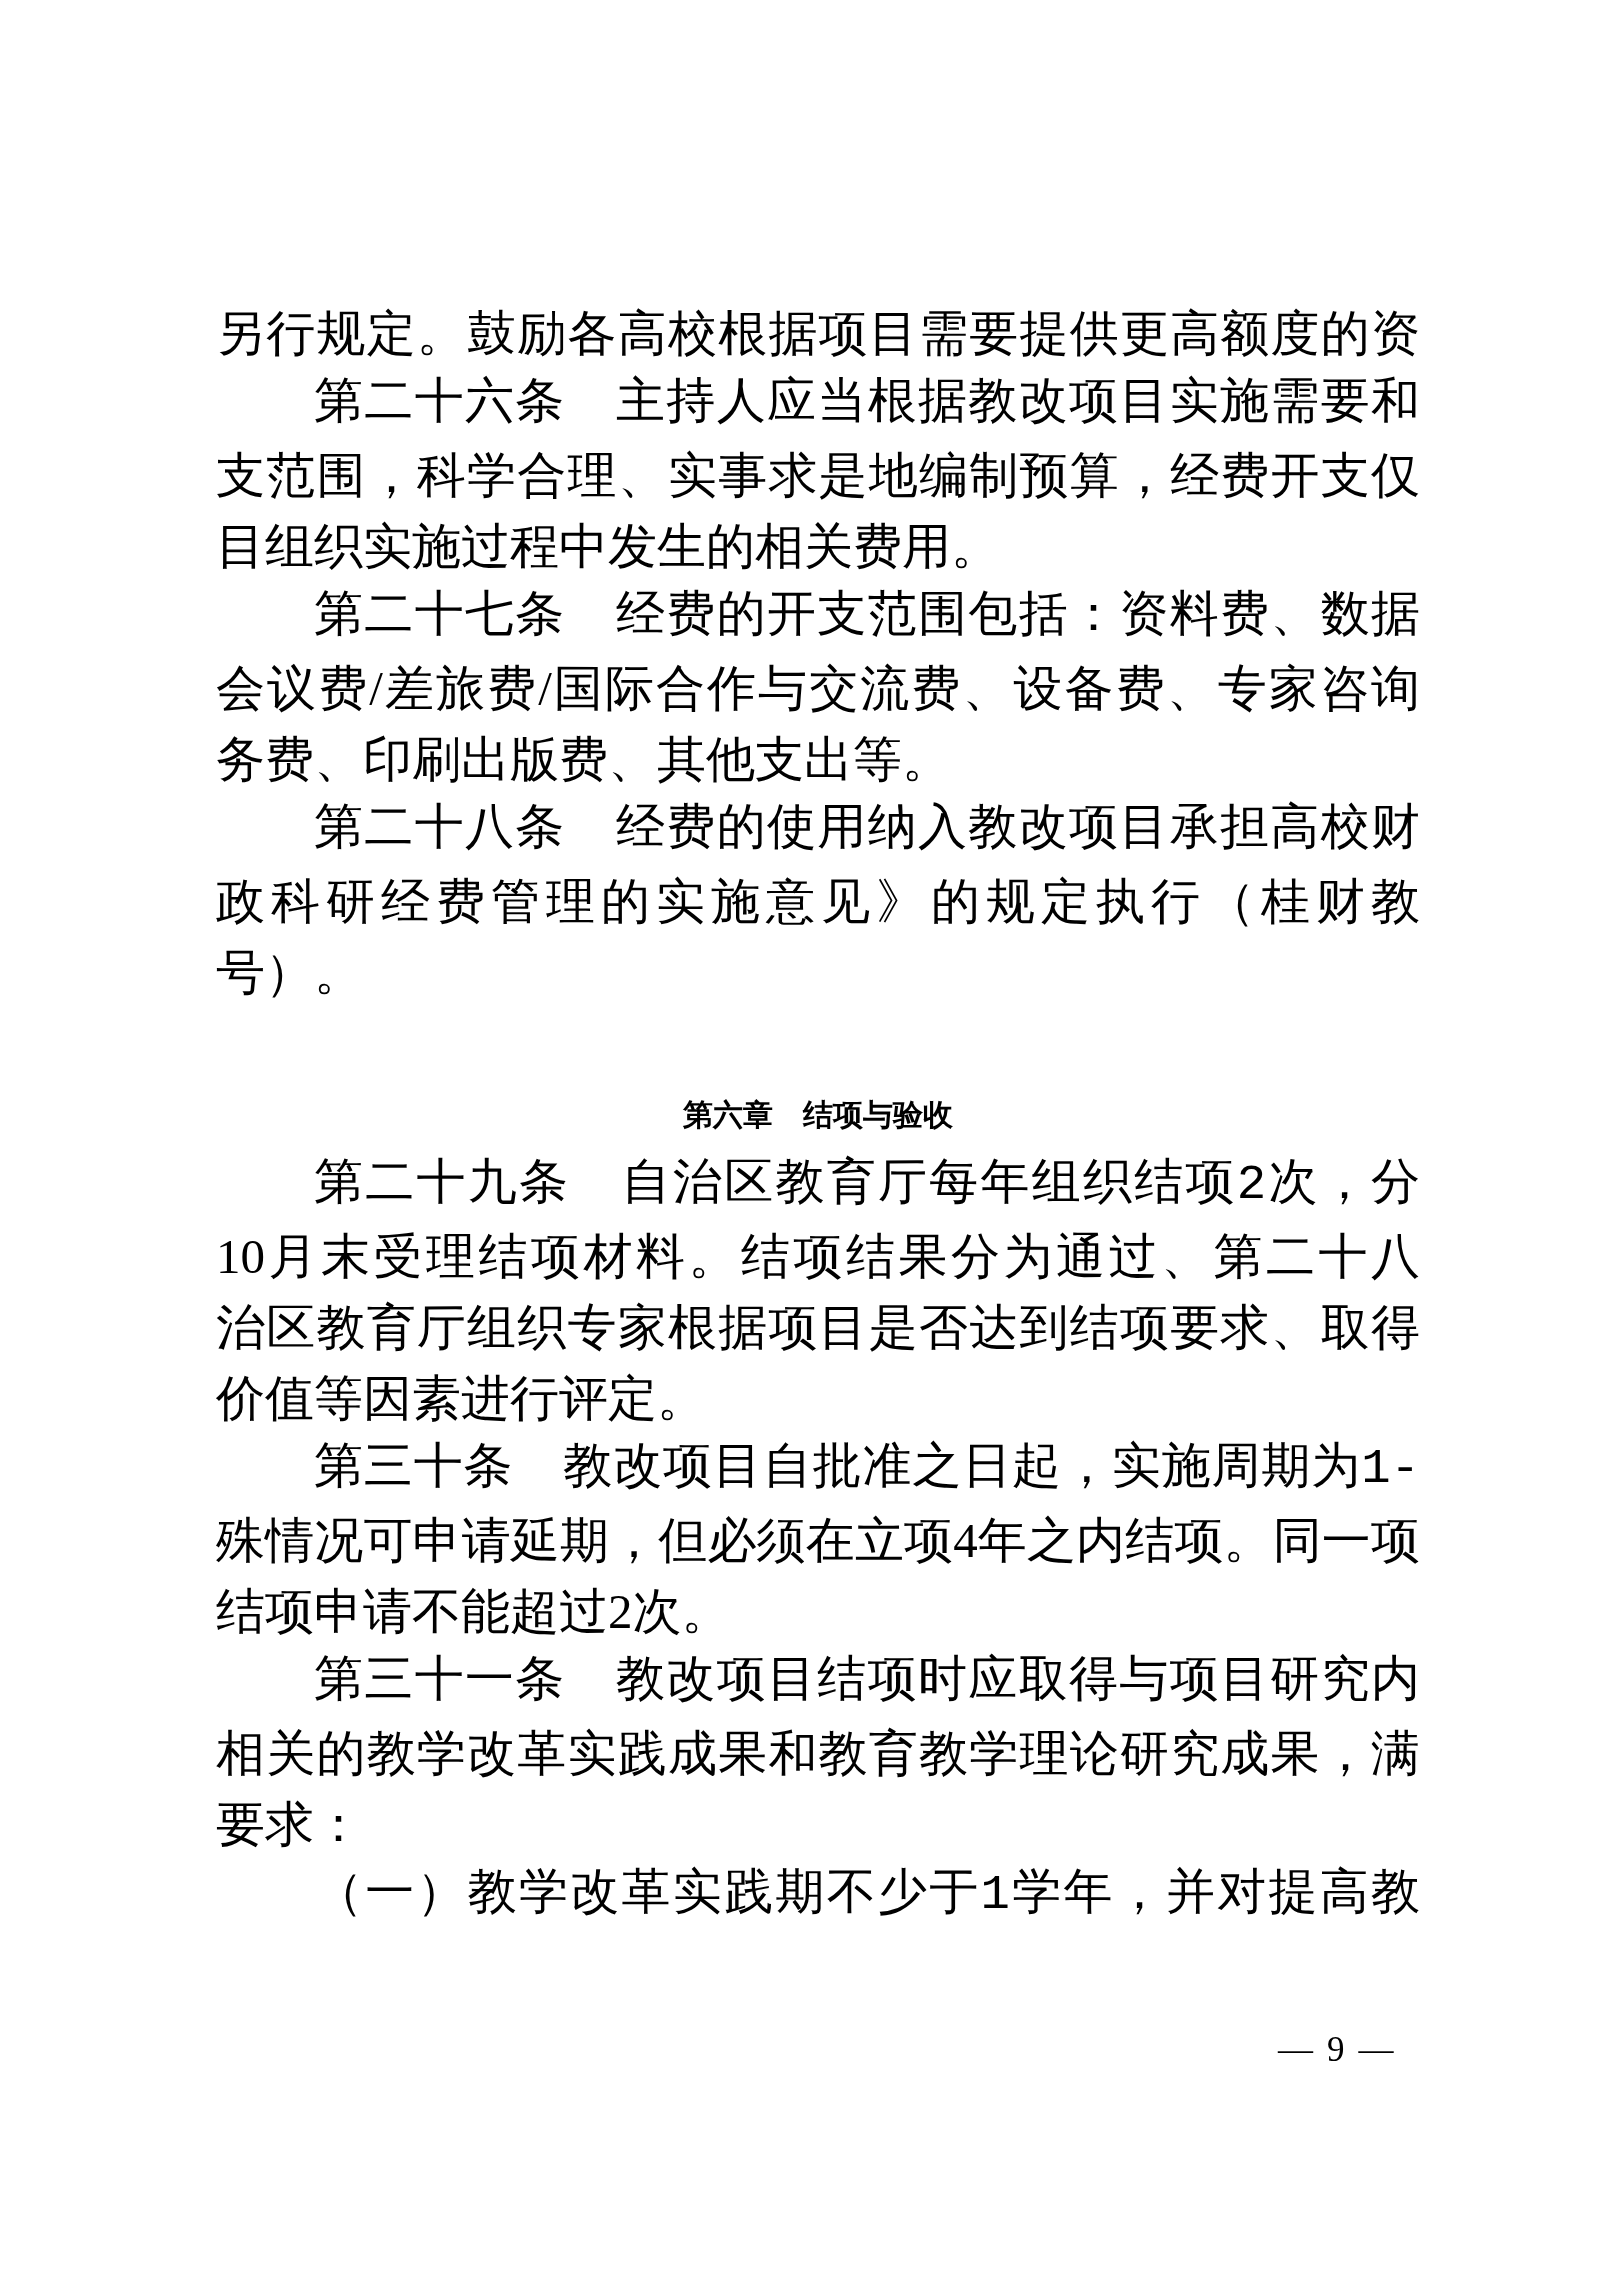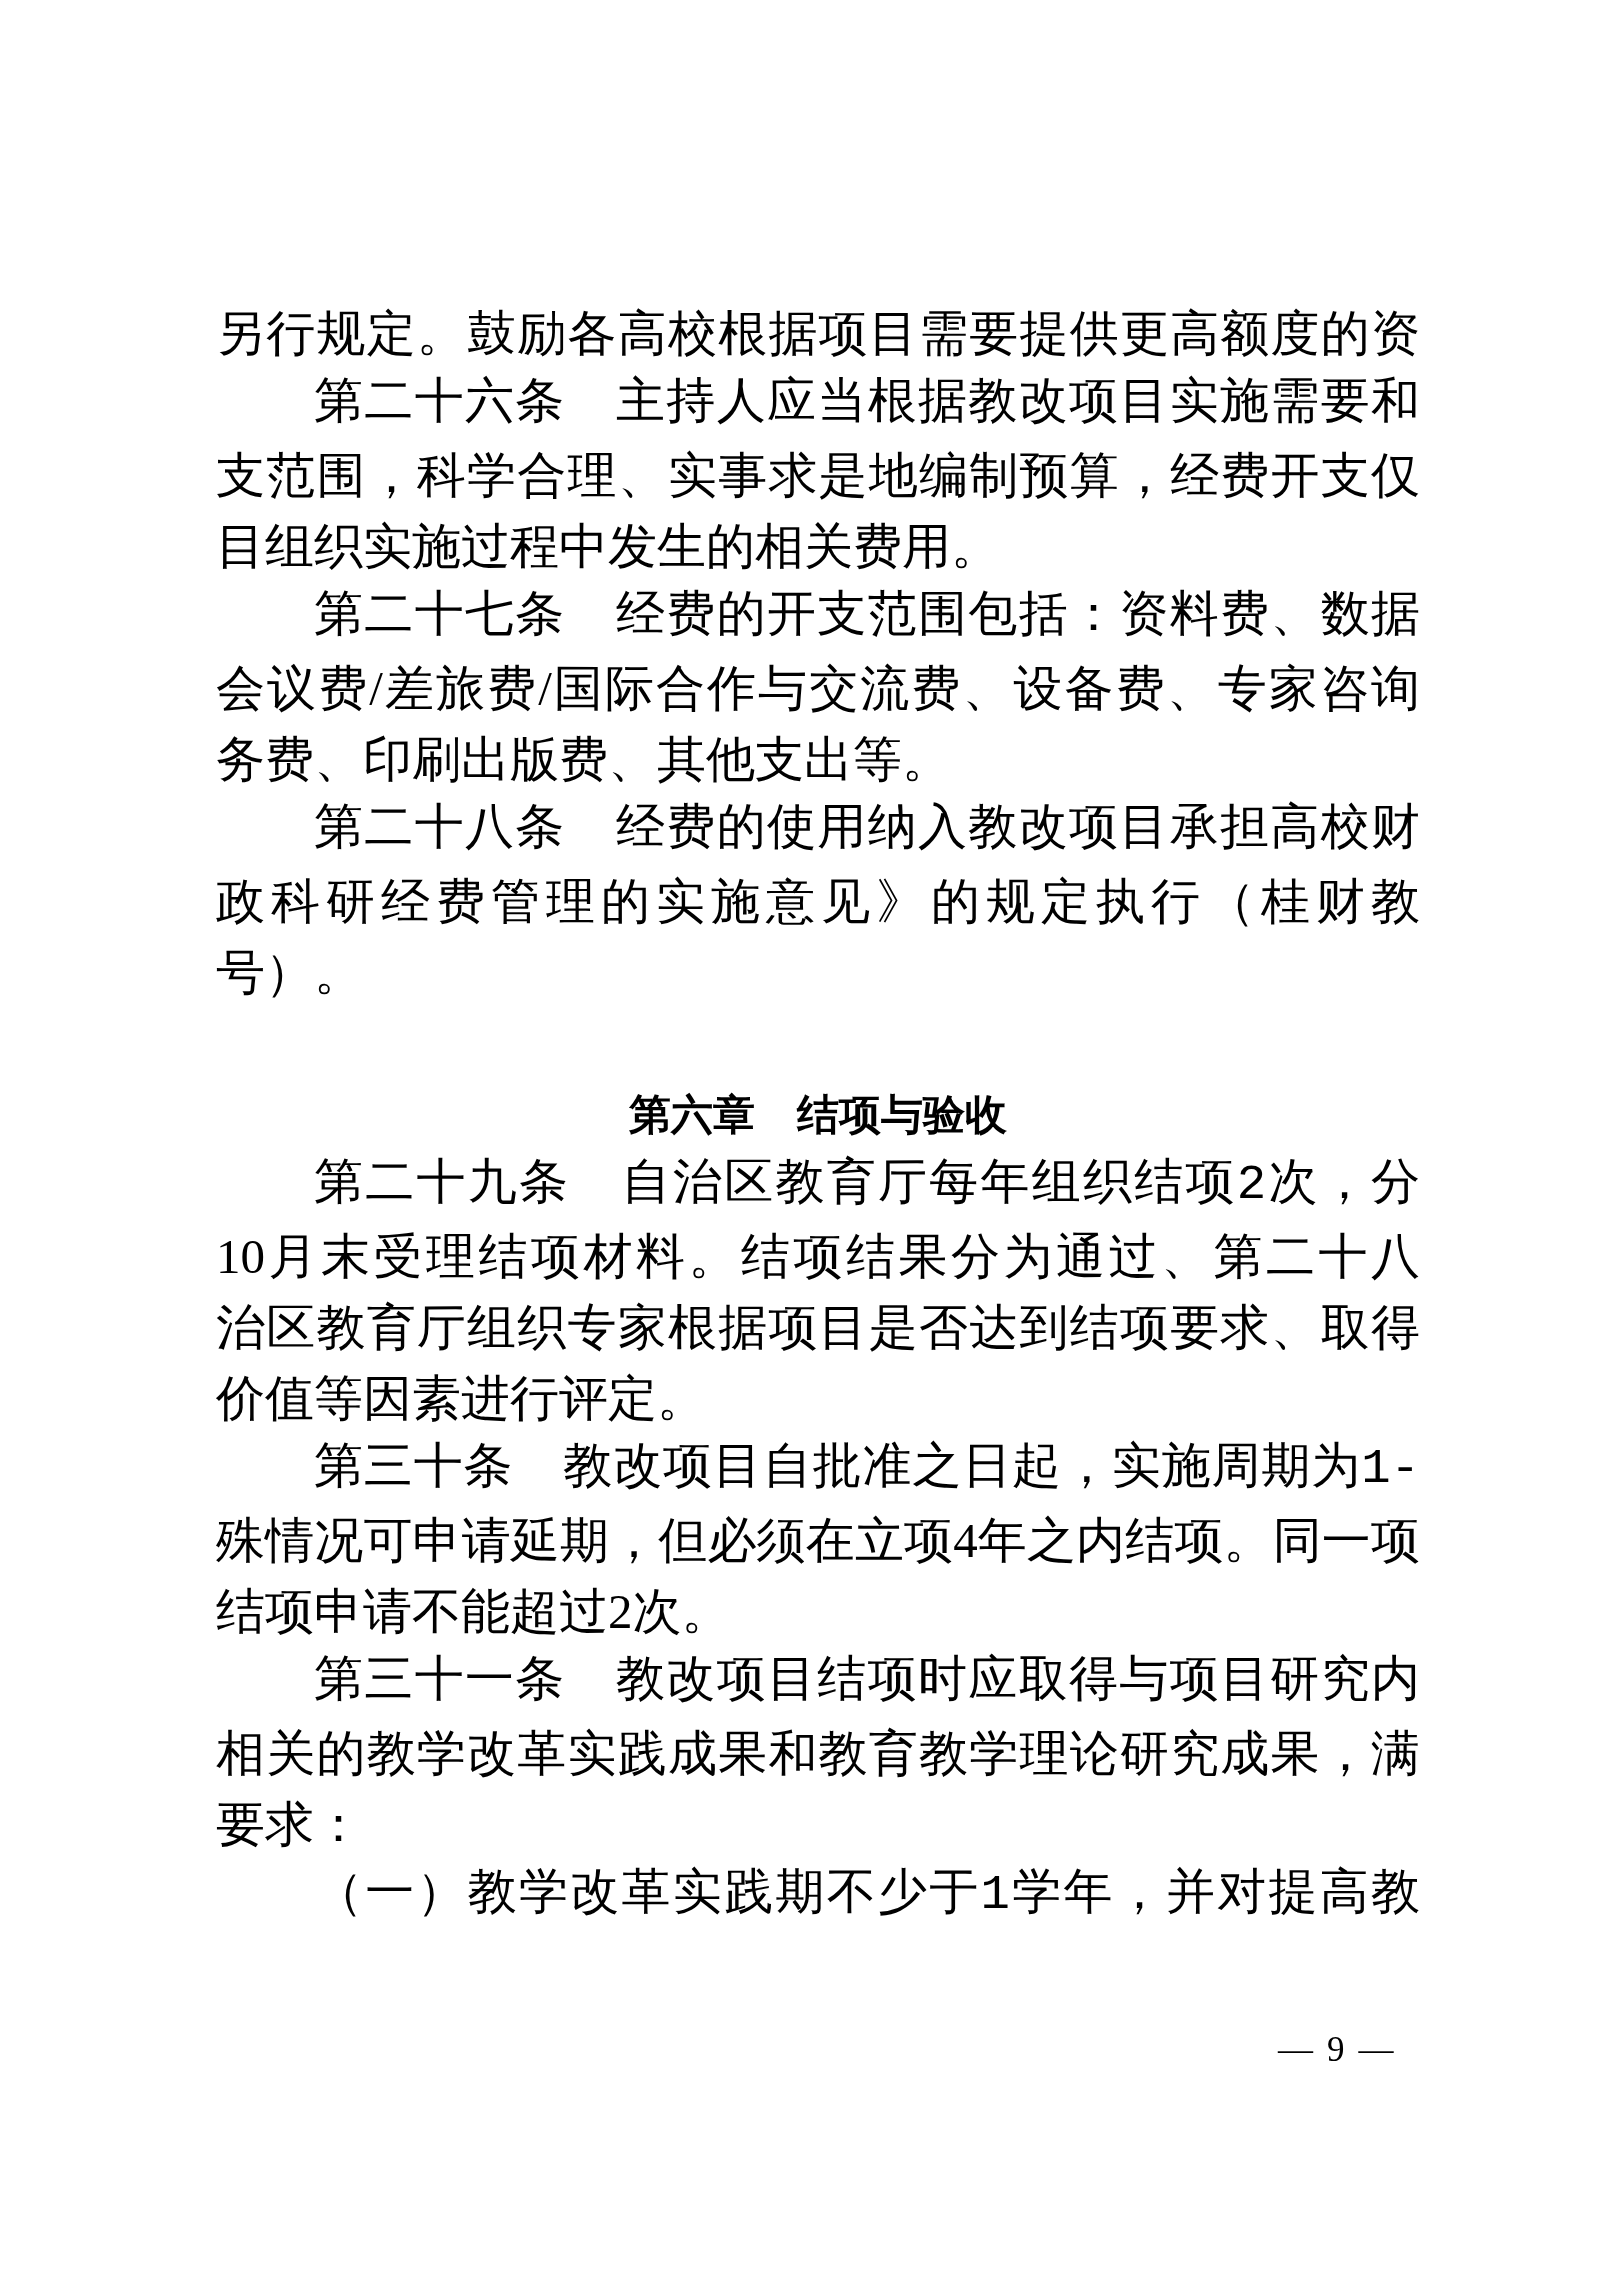--- a/index.html
+++ b/index.html
@@ -34,21 +34,21 @@
   .line.first {
     text-indent: 2em;
     font-family: Liberation Mono, monospace;
   }
   .line.last {
     text-align: justify;
     text-align-last: left;
   }
   .chapter-heading {
     margin-top: 71px;
-    font-size: 42px;
+    font-size: 30px;
     line-height: 71px;
     height: 71px;
     font-family: "Liberation Sans", sans-serif;
     font-weight: bold;
     text-align: center;
     text-align-last: center;
     overflow: hidden;
   }
   .footer {
     position: absolute;

